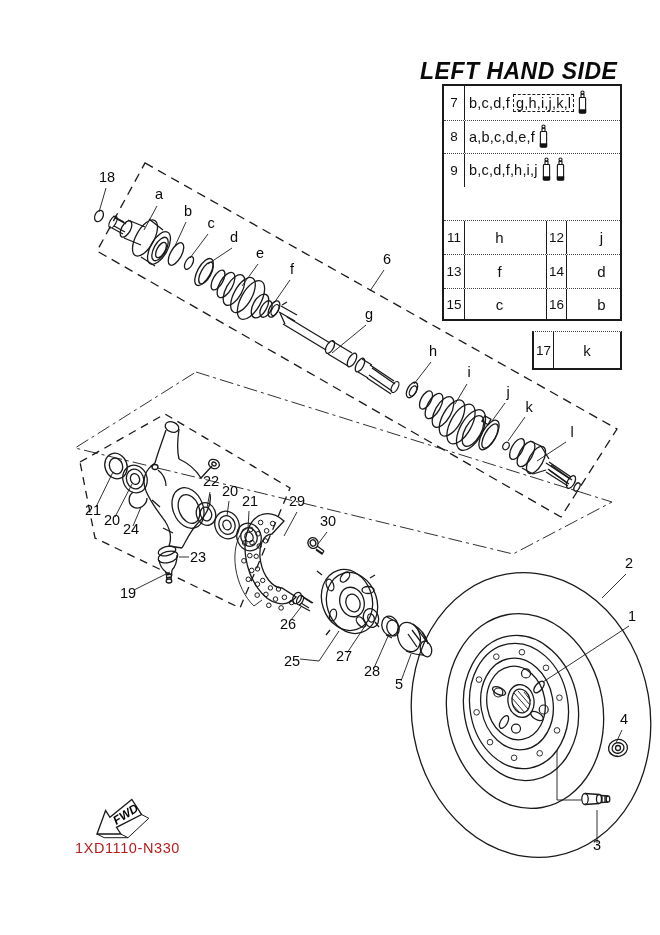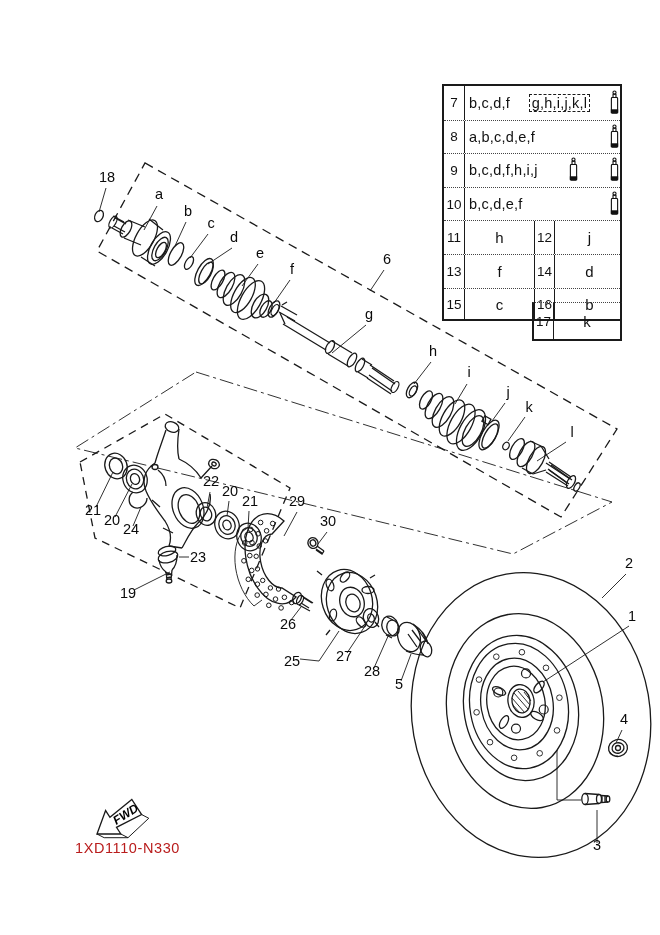--- a/index.html
+++ b/index.html
@@ -8,40 +8,41 @@
   .title{position:absolute;left:420px;top:58px;width:205px;font-size:23px;font-weight:bold;
          font-style:italic;letter-spacing:.5px;white-space:nowrap;color:#0a0a0a;}
   
   .ptable{position:absolute;left:442px;top:84px;width:180px;height:237px;
           border:2px solid #1a1a1a;box-sizing:border-box;}
   .prow{position:absolute;left:0;width:100%;height:33.6px;box-sizing:border-box;display:flex;}
   .prow + .prow, .rowline{border-top:1px dotted #444;}
   .cell{box-sizing:border-box;height:100%;display:flex;align-items:center;justify-content:center;
         font-size:15px;}
   .numcell{width:21px;font-size:13.5px;border-right:1px solid #1a1a1a;flex:0 0 21px;}
-  .widecell{flex:1;justify-content:space-between;padding-left:4px;font-size:14.5px;letter-spacing:.2px;gap:9px;}
+  .widecell{flex:1;justify-content:flex-start;padding-left:4px;font-size:14.5px;letter-spacing:.2px;}
   .lettercell{flex:0 0 69px;font-size:15px;}
-  .numcell2{flex:0 0 21px;font-size:13.5px;border-left:1px solid #1a1a1a;border-right:1px solid #1a1a1a;}
+  .numcell2{flex:0 0 21px;font-size:13.5px;border-left:1px solid #1a1a1a;border-right:1px solid #1a1a1a;margin-left:12px;}
   .dashedbox{display:inline-block;border:1.5px dashed #1a1a1a;padding:0 2px;margin-left:3px;
              font-size:14.5px;letter-spacing:.2px;}
   .tube{margin-left:3px;flex:0 0 auto;}
-  .row17box{position:absolute;left:532px;top:302px;width:90px;height:39px;box-sizing:border-box;
+  .row17box{position:absolute;left:532px;top:331px;width:90px;height:39px;box-sizing:border-box;
             border:2px solid #1a1a1a;border-top:1px dotted #444;display:flex;justify-content:flex-end;}
   
   svg.diagram{position:absolute;left:0;top:0;}
   .ln{stroke:#1a1a1a;fill:none;stroke-width:1.3;}
   .thin{stroke:#1a1a1a;fill:none;stroke-width:.9;}
   .lbl{font-size:14.5px;fill:#0a0a0a;text-anchor:middle;}
   .code{position:absolute;left:75px;top:840px;font-size:14.5px;letter-spacing:.6px;color:#b91c1c;}
 </style>
 </head>
 <body>
 
 <div class="page">
 
+  <div class="title">LEFT HAND SIDE</div>
 
   <div class="ptable">
 
     <div class="prow" style="top:0">
       <div class="cell numcell">7</div>
       <div class="cell widecell">
         <span>b,c,d,f</span>
           <span class="dashedbox">g,h,i,j,k,l</span>
         <svg class="tube" width="11" height="26" viewBox="0 0 12 28">
             <g stroke="#111" fill="none" stroke-width="1.2">
@@ -72,34 +73,20 @@
       <div class="cell widecell">
         <span>b,c,d,f,h,i,j</span>
         <svg class="tube" width="11" height="26" viewBox="0 0 12 28">
             <g stroke="#111" fill="none" stroke-width="1.2">
               <circle cx="6" cy="2.6" r="1.7"></circle>
               <path d="M4.4,4.5 L7.6,4.5 L7.6,8 L4.4,8 Z"></path>
               <rect x="2.6" y="8" width="6.8" height="17" rx="1"></rect>
               <rect x="2.6" y="21.5" width="6.8" height="3" fill="#111"></rect>
             </g>
           </svg>
-        <svg class="tube" width="11" height="26" viewBox="0 0 12 28">
-            <g stroke="#111" fill="none" stroke-width="1.2">
-              <circle cx="6" cy="2.6" r="1.7"></circle>
-              <path d="M4.4,4.5 L7.6,4.5 L7.6,8 L4.4,8 Z"></path>
-              <rect x="2.6" y="8" width="6.8" height="17" rx="1"></rect>
-              <rect x="2.6" y="21.5" width="6.8" height="3" fill="#111"></rect>
-            </g>
-          </svg>
-      </div>
-    </div>
-    <div class="prow" style="top:100.8px">
-      <div class="cell numcell">10</div>
-      <div class="cell widecell">
-        <span>b,c,d,e,f</span>
         <svg class="tube" width="11" height="26" viewBox="0 0 12 28">
             <g stroke="#111" fill="none" stroke-width="1.2">
               <circle cx="6" cy="2.6" r="1.7"></circle>
               <path d="M4.4,4.5 L7.6,4.5 L7.6,8 L4.4,8 Z"></path>
               <rect x="2.6" y="8" width="6.8" height="17" rx="1"></rect>
               <rect x="2.6" y="21.5" width="6.8" height="3" fill="#111"></rect>
             </g>
           </svg>
       </div>
     </div>

